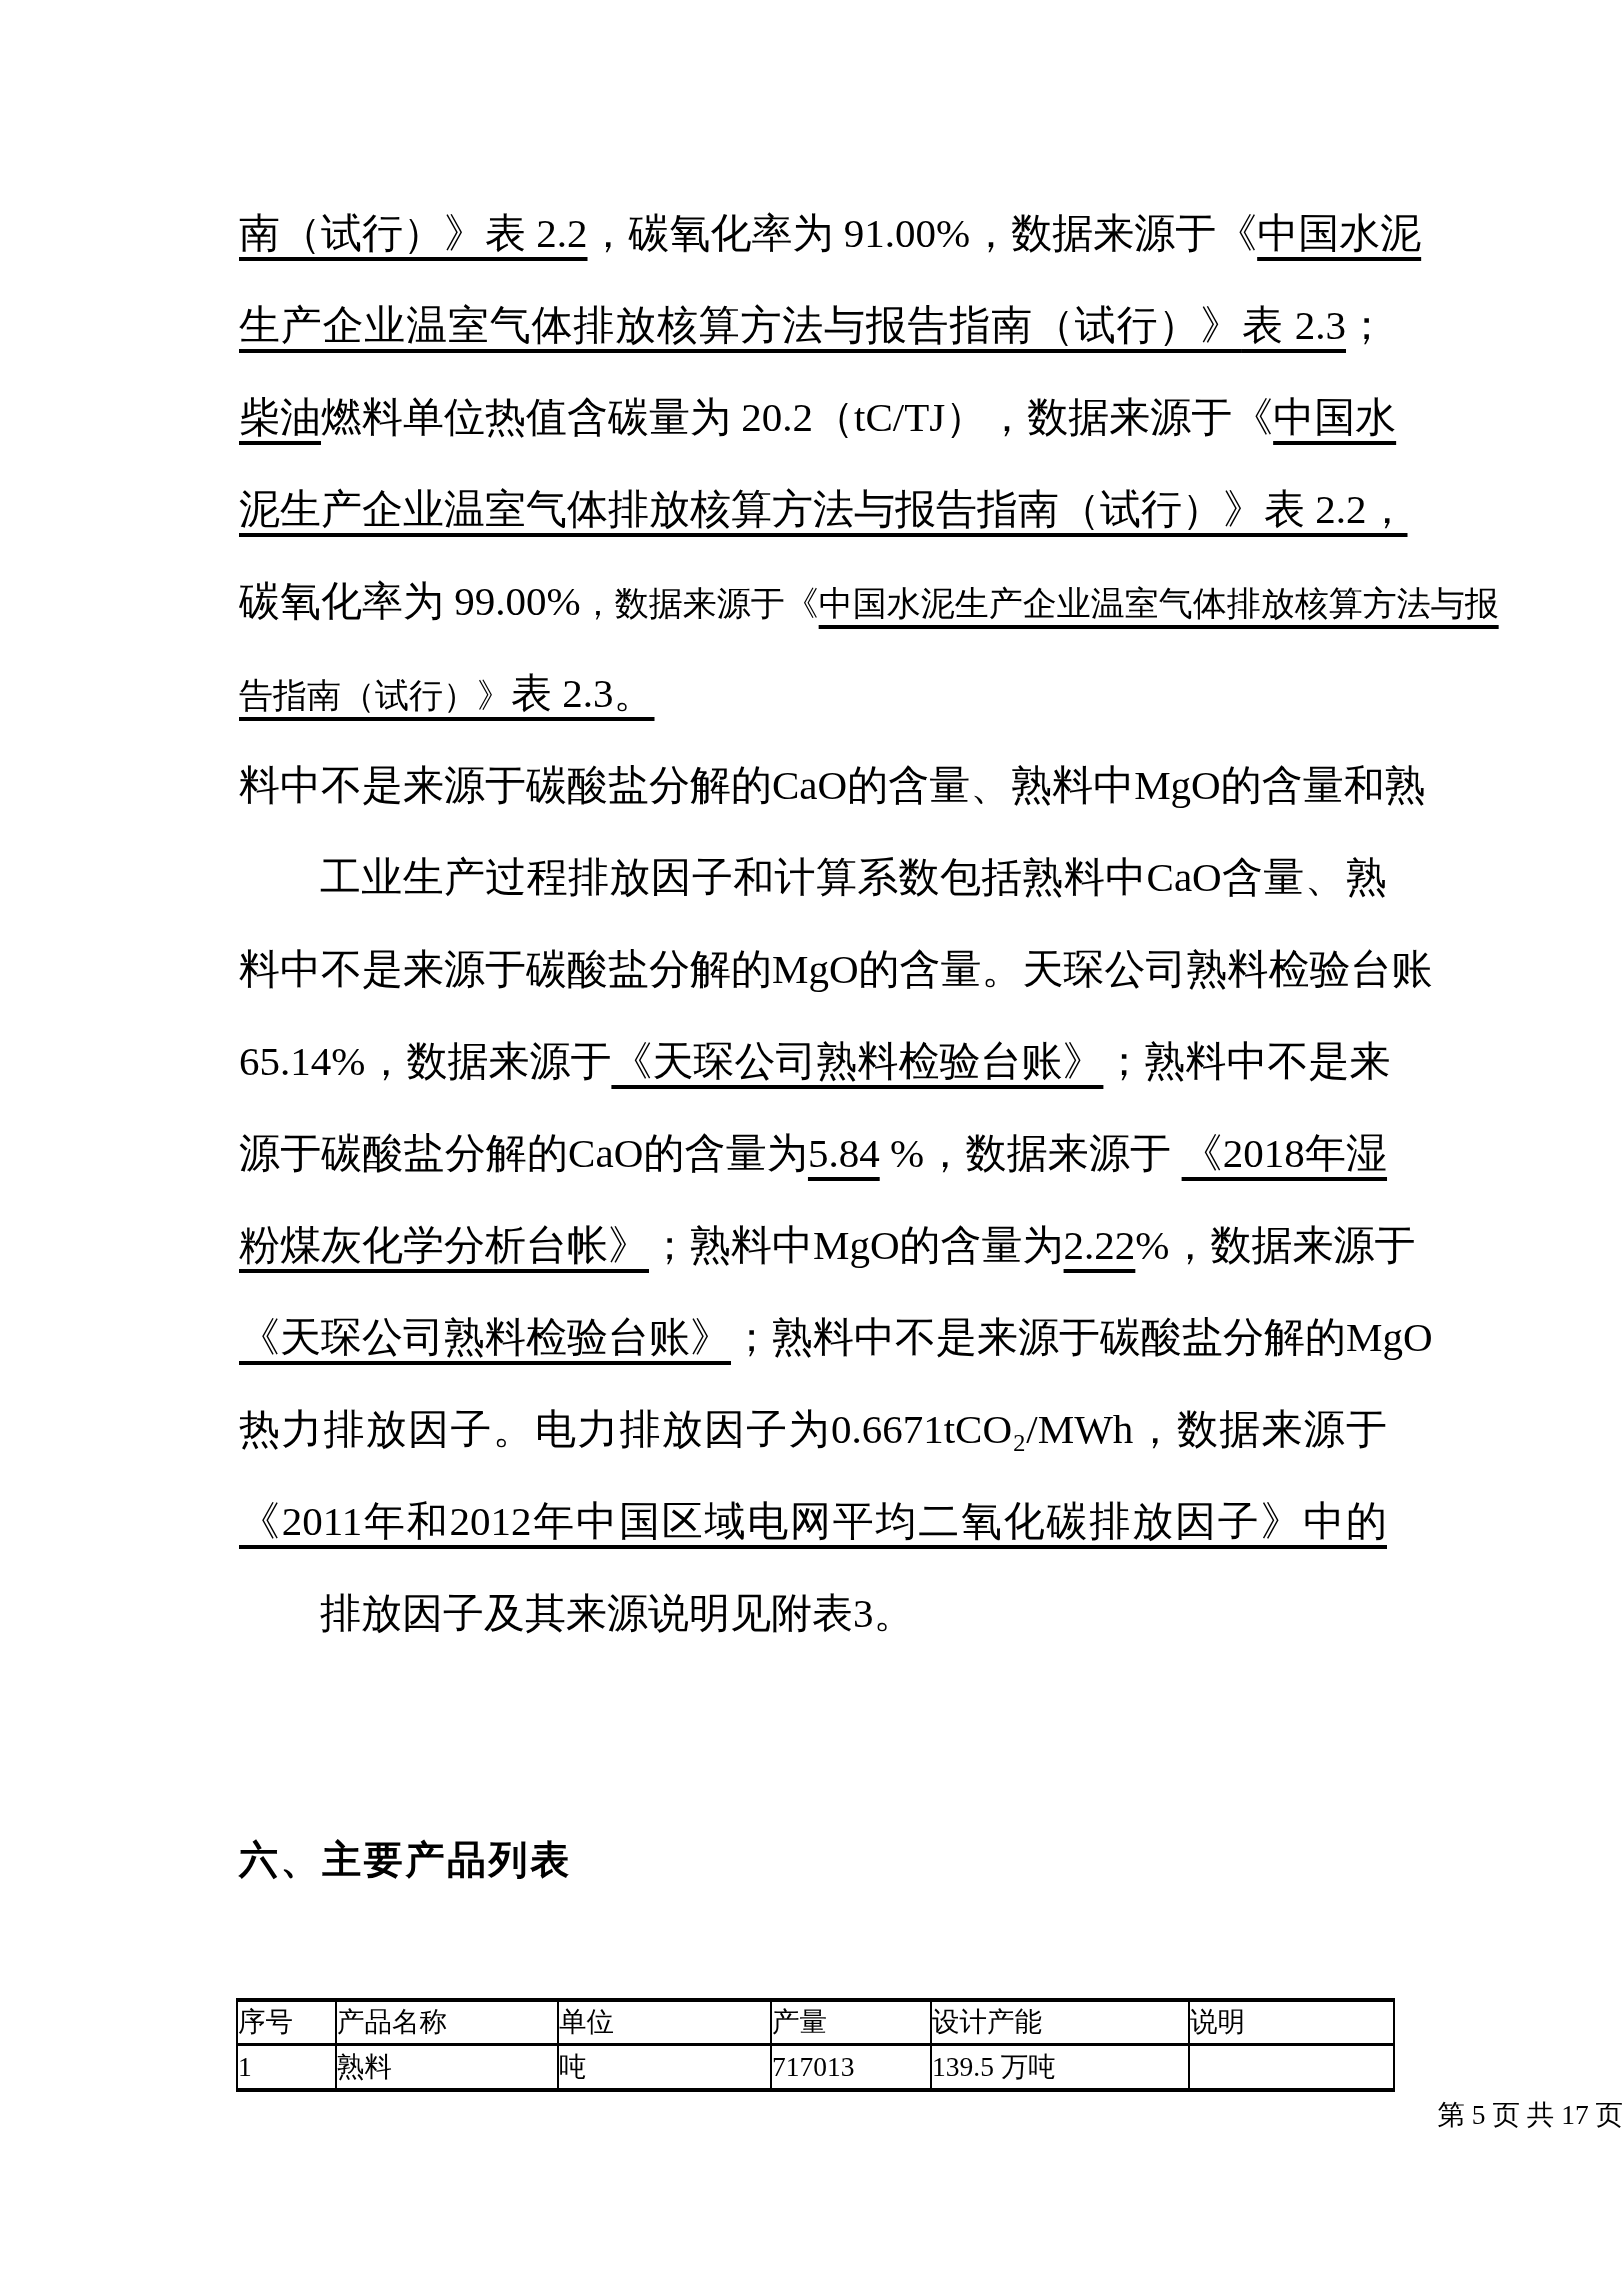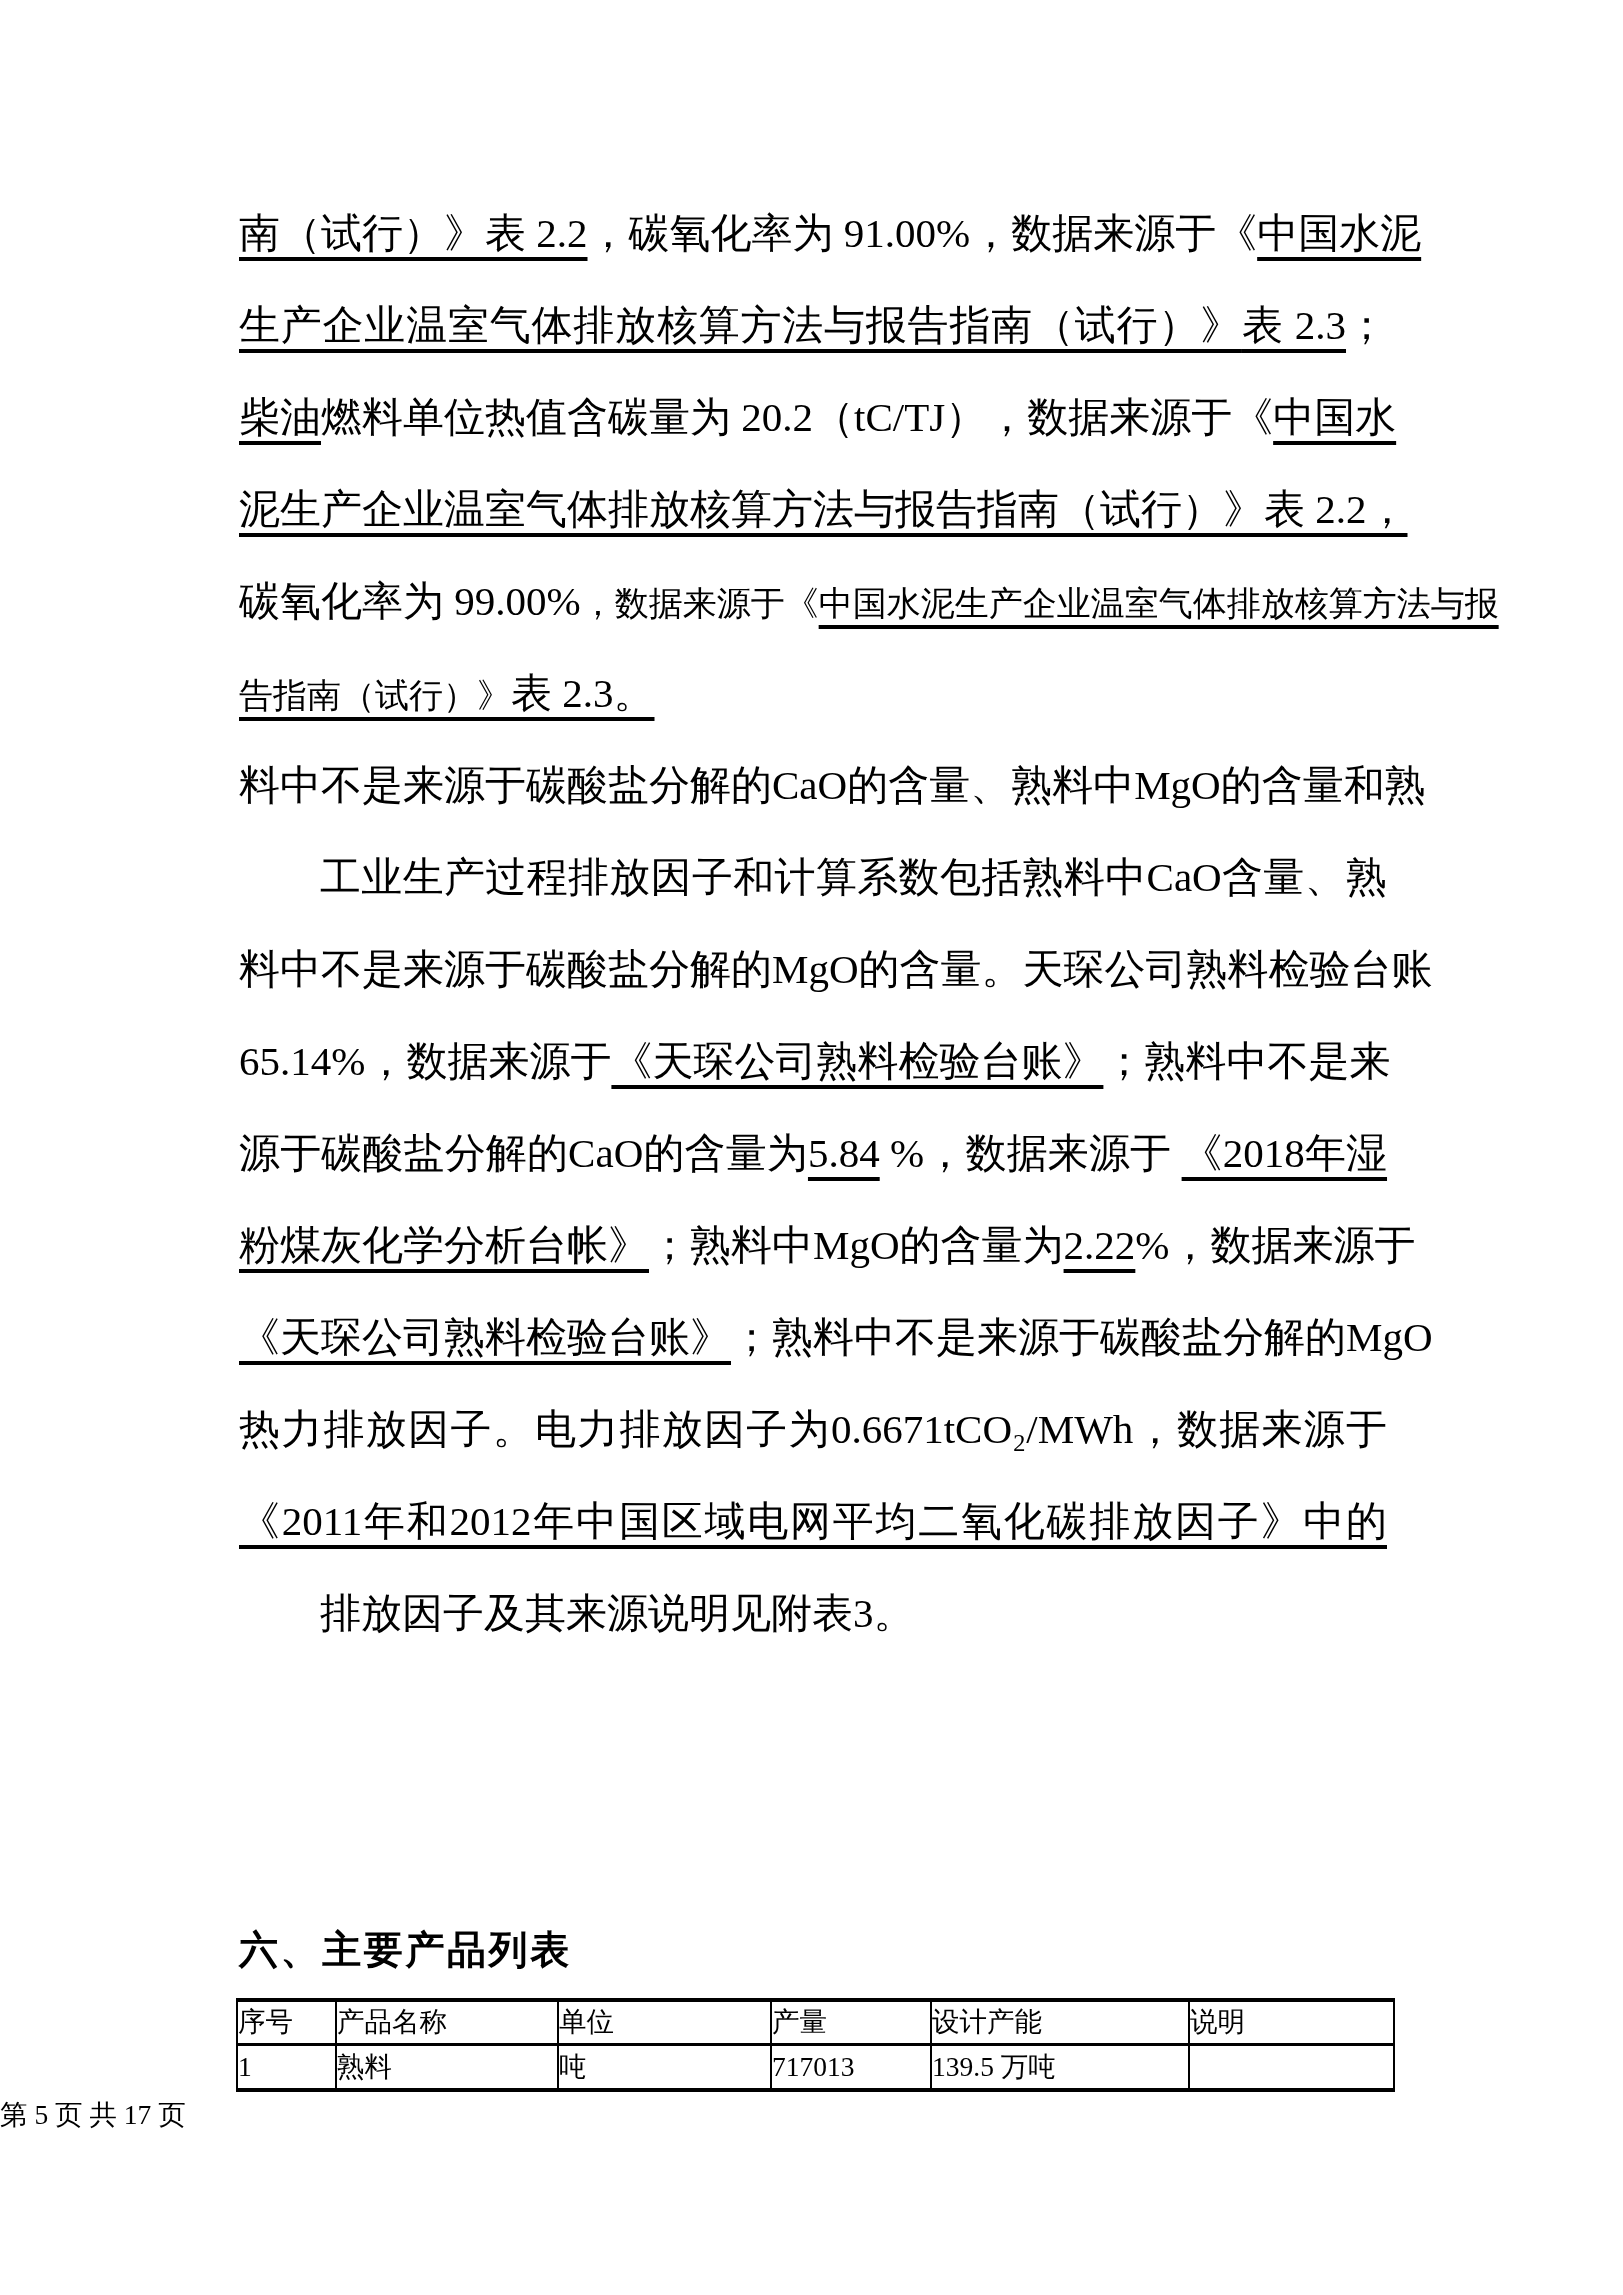--- a/index.html
+++ b/index.html
@@ -35,21 +35,21 @@
     text-decoration-thickness:3.9px;
     text-underline-offset:9.8px;
     margin-top:32px;
   }
   .small{
     font-family:"Liberation Sans","DejaVu Sans",sans-serif;
     font-size:34px;
   }
   .heading{
     position:absolute;
-    left:239px;top:1923px;
+    left:239px;top:1833px;
     margin:0;
     font-family:"Liberation Sans","DejaVu Sans",sans-serif;
     font-size:39px;
     font-weight:bold;
     letter-spacing:2.6px;
   }
   .products{
     position:absolute;
     left:236px;top:1998px;
     width:1158px;
@@ -73,21 +73,21 @@
     overflow:hidden;
   }
   .products thead tr{height:44px;}
   .products tbody tr{height:46px;}
   .products thead{border-top:4.6px solid #000;border-bottom:3.9px solid #000;}
   .products tbody{border-bottom:4.6px solid #000;}
   .footer{
     position:absolute;
     left:0;top:2097px;
     width:100%;
-    text-align:left;
+    text-align:right;
     font-size:27.5px;
   }
 </style>
 </head>
 <body>
 
 <div class="page">
   <div class="bodytext" id="paragraphs">
       <div class="line"><span class="u">南（试行）》</span><span class="u">表 2.2</span><span>，碳氧化率为 91.00%，数据来源于《</span><span class="u">中国水泥</span></div>
       <div class="line"><span class="u">生产企业温室气体排放核算方法与报告指南（试行）》</span><span class="u">表 2.3</span><span>；</span></div>

